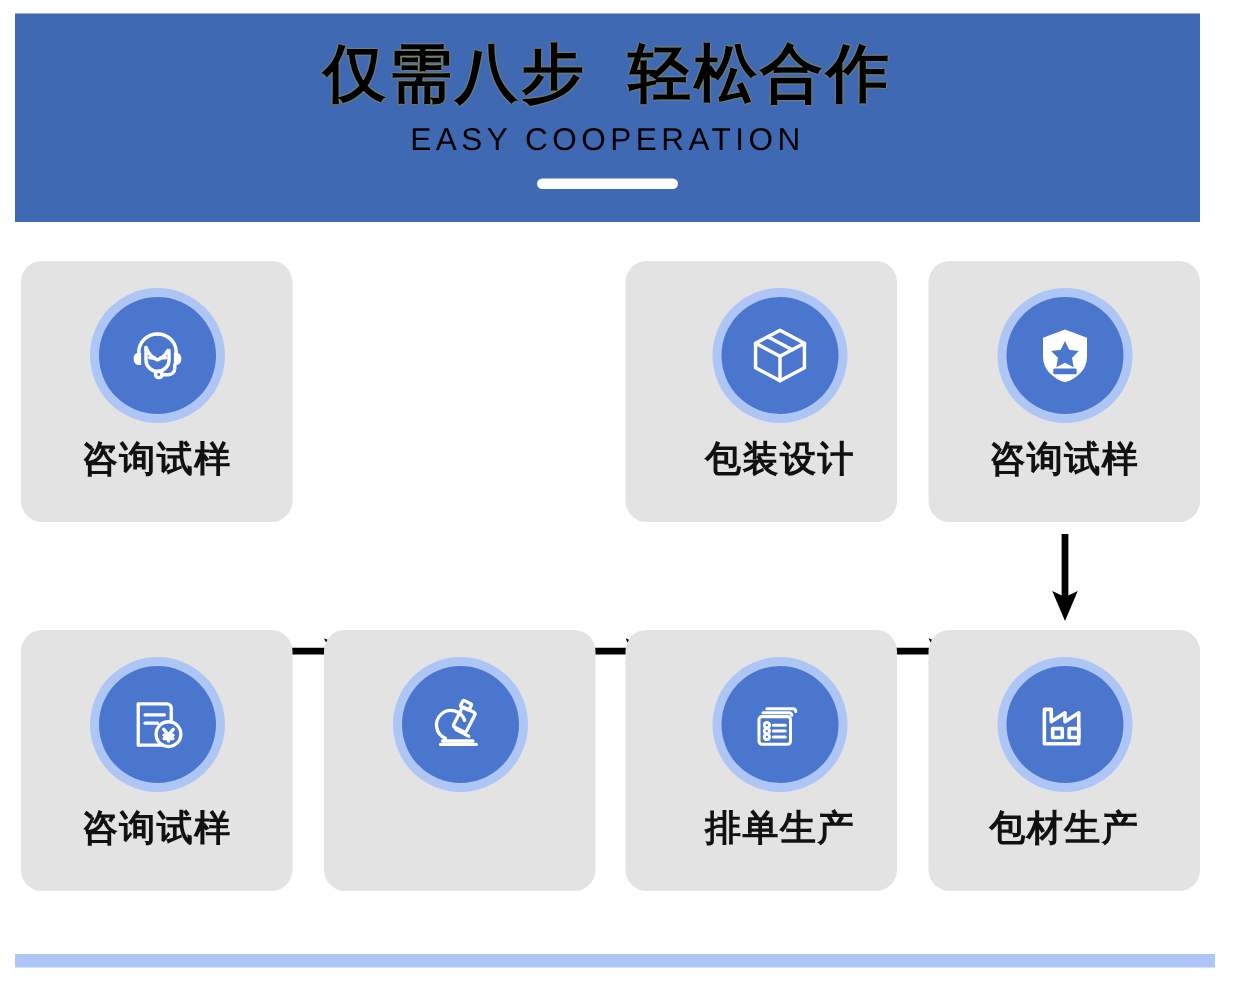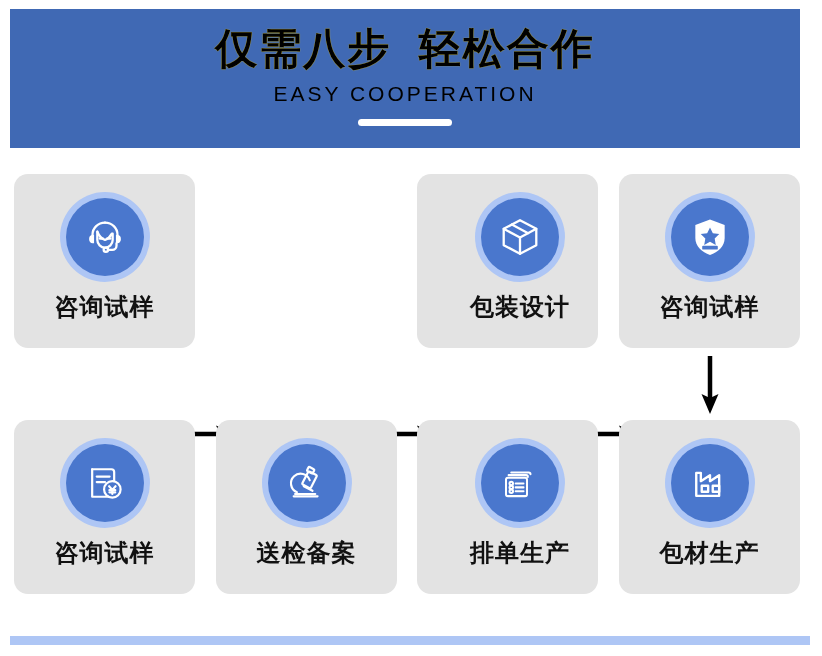--- a/index.html
+++ b/index.html
@@ -261,21 +261,20 @@
           <svg width="44" height="44" viewBox="0 0 48 48" fill="none" stroke="#ffffff" stroke-width="2.4" stroke-linecap="round" stroke-linejoin="round">
             <rect x="24.5" y="7.5" width="7" height="5" rx="1" transform="rotate(27 28 10)"></rect>
             <rect x="21.5" y="12.5" width="10.5" height="16" rx="1.6" transform="rotate(27 26.7 20.5)"></rect>
             <path d="M13 34a10.5 10.5 0 1 1 14-13"></path>
             <path d="M20.5 27.5 30 32.5"></path>
             <path d="M11 36h22"></path>
             <path d="M9.5 38.5h26"></path>
           </svg>
         </div>
       </div>
-      <div class="card-label">送检备案</div>
     </div>
 
     <div class="card c3">
       <div class="icon-ring">
         <div class="icon-disc">
           <svg width="44" height="44" viewBox="0 0 48 48" fill="none" stroke="#ffffff" stroke-width="2.6" stroke-linecap="round" stroke-linejoin="round">
             <path d="M9 38V13h5v9l10-6.5V22l10-6.5V38z"></path>
             <rect x="15" y="27" width="7" height="6.5"></rect>
             <rect x="27" y="27" width="7" height="6.5"></rect>
           </svg>

